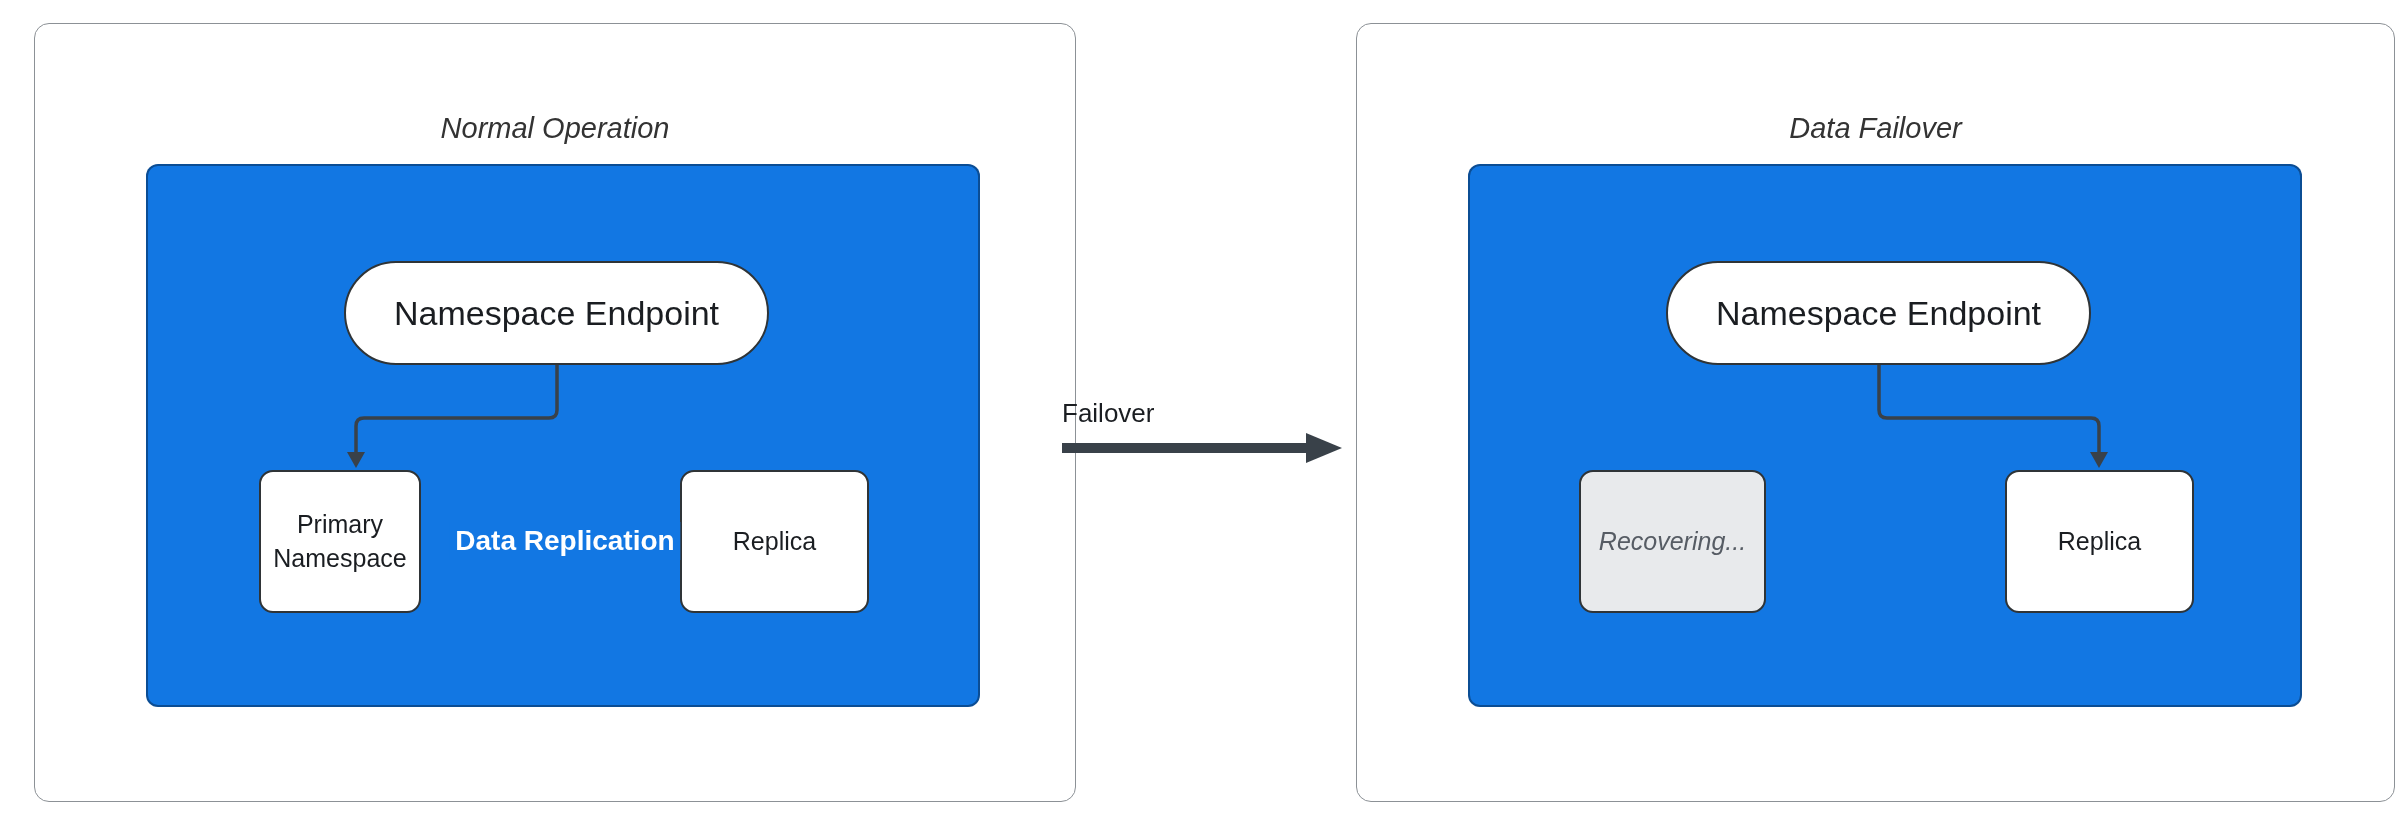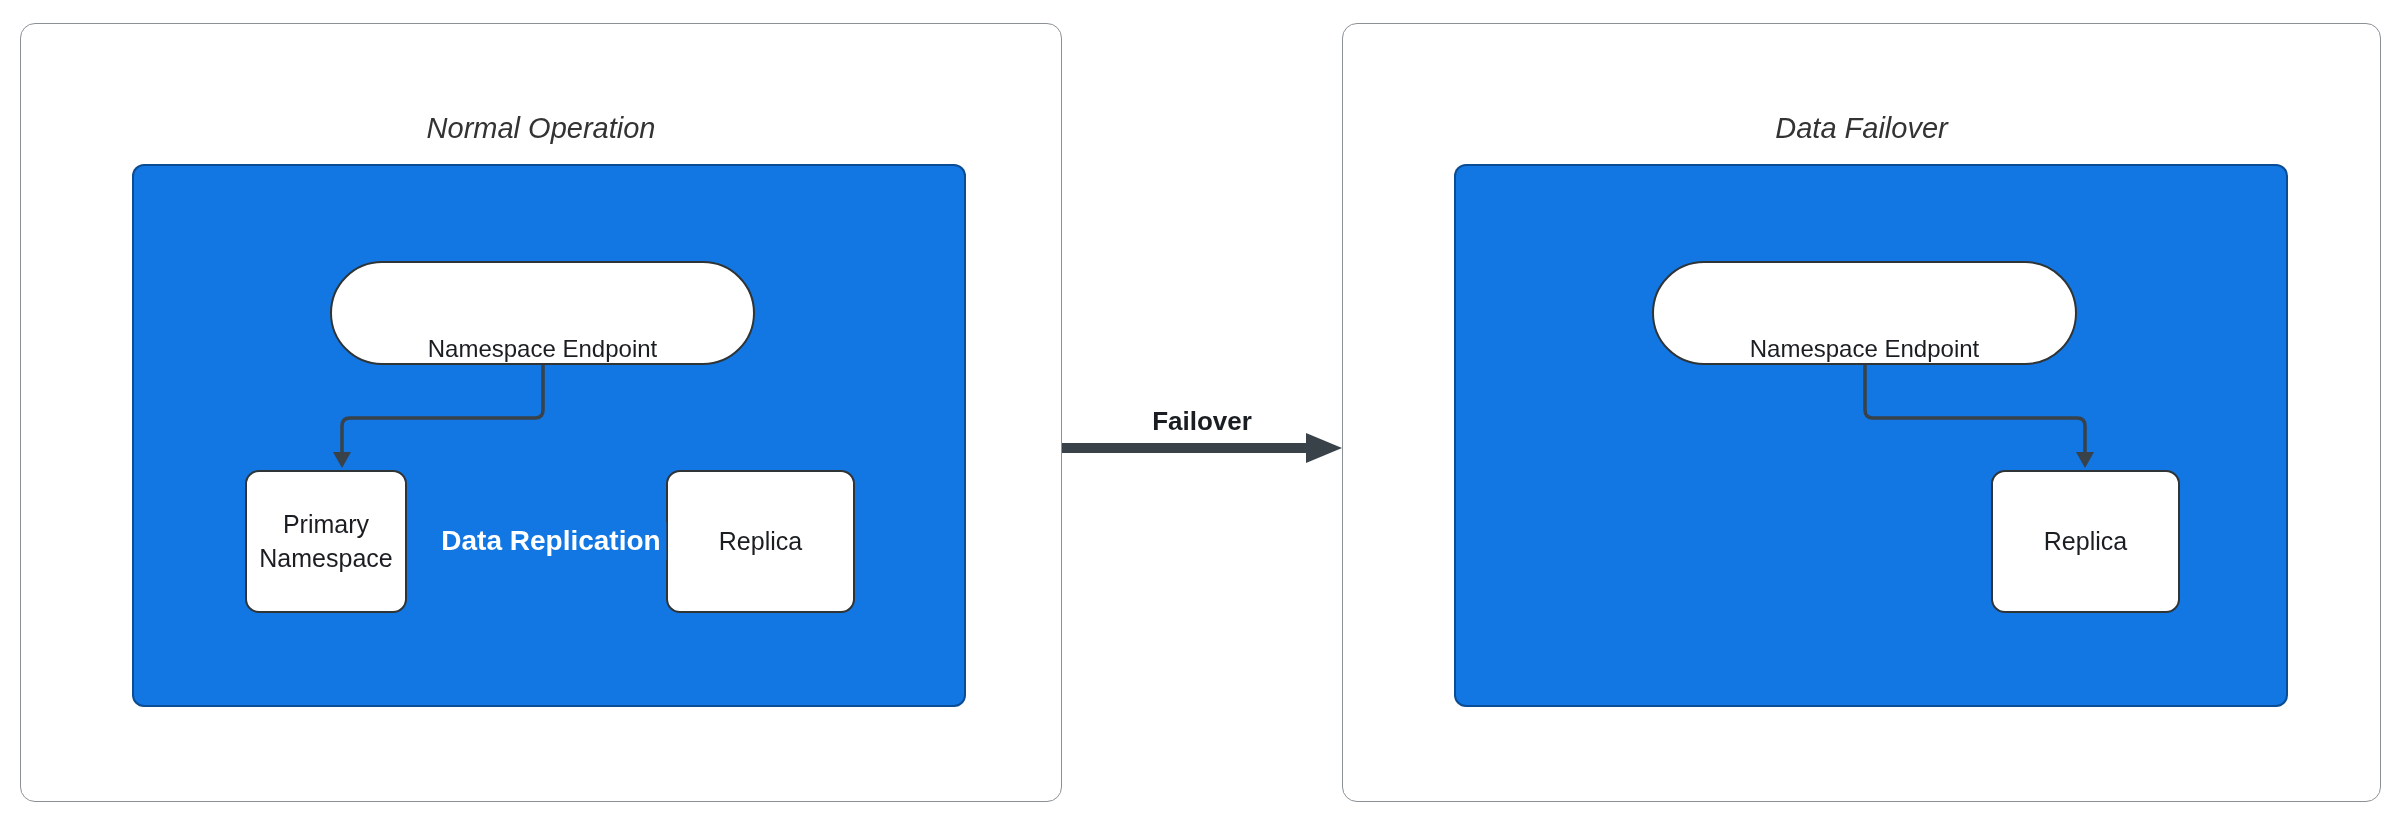--- a/index.html
+++ b/index.html
@@ -14,40 +14,40 @@
     --edge-label-text:#FFFFFF;
   }
   *{margin:0;padding:0;box-sizing:border-box;}
   html,body{background:#ffffff;}
   body{
     width:2407px;height:828px;position:relative;overflow:hidden;
     font-family:"Liberation Sans", sans-serif;
   }
   .panel{
     position:absolute;top:23px;width:1042px;height:779px;
-    background:#ffffff;border:1px solid var(--panel-border);border-radius:15px;
+    background:#ffffff;border:1px solid var(--panel-border);border-radius:15px;margin-left:14px;
   }
   .panel.left{left:20px;}
   .panel.right{left:1342px;width:1039px;}
   .panel-title{
     position:absolute;top:88px;left:0;width:100%;
     text-align:center;font-style:italic;font-size:29px;color:var(--title-text);
   }
   .cluster{
     position:absolute;left:111px;top:140px;width:834px;height:543px;
     background:var(--blue);border:2px solid rgba(0,0,0,0.35);border-radius:12px;
   }
   .edges{position:absolute;left:0;top:0;width:834px;height:543px;pointer-events:none;}
   .edge-line{stroke:var(--edge-dark);stroke-width:3.5;fill:none;stroke-linecap:round;}
   .arrowhead{fill:var(--edge-dark);stroke:none;}
   .pill{
     position:absolute;left:196px;top:95px;width:425px;height:104px;
     background:#ffffff;border:2.5px solid var(--node-border);border-radius:52px;
-    display:flex;align-items:flex-end;justify-content:center;
-    font-size:24px;color:var(--node-text);
+    display:flex;align-items:center;justify-content:center;
+    font-size:34px;color:var(--node-text);
   }
   .node{
     position:absolute;top:304px;height:143px;
     background:#ffffff;border:2px solid var(--node-border);border-radius:14px;
     display:flex;align-items:center;justify-content:center;text-align:center;
     font-size:25px;color:var(--node-text);line-height:1.35;padding:6px;
   }
   .node.primary{left:111px;width:162px;}
   .node.replica-l{left:532px;width:189px;}
   .node.recovering{
@@ -55,22 +55,22 @@
     background:var(--recovering-fill);color:var(--recovering-text);font-style:italic;
   }
   .node.replica-r{left:535px;width:189px;}
   .edge-label{
     position:absolute;left:417px;top:375px;transform:translate(-50%,-50%);
     background:var(--blue);color:var(--edge-label-text);
     font-size:28px;font-weight:bold;padding:3px 6px;white-space:nowrap;
   }
   .failover{position:absolute;left:1062px;top:398px;width:280px;height:80px;}
   .failover-label{
-    position:absolute;top:8px;left:0;width:100%;text-align:center;
-    font-size:26px;color:var(--node-text);font-weight:bold;
+    position:absolute;top:0;left:0;width:100%;text-align:left;
+    font-size:26px;color:var(--node-text);
   }
   .failover-svg{position:absolute;left:0;top:28px;width:280px;height:44px;}
   .failover-bar{stroke:var(--edge-dark);stroke-width:10;fill:none;}
 </style>
 </head>
 <body>
 
 <div>
 
   <section class="panel left">
@@ -117,20 +117,23 @@
       <svg class="edges" viewBox="0 0 834 543">
 
         <path class="edge-line" d="M409,199 L409,244 Q409,252 417,252 L621,252 Q629,252 629,260 L629,288"></path>
         <polygon class="arrowhead" points="629,302 620,286 638,286"></polygon>
       </svg>
 
       <div class="pill">
         <span>Namespace Endpoint</span>
       </div>
 
+      <div class="node recovering">
+        <span>Recovering...</span>
+      </div>
 
       <div class="node replica-r">
         <span>Replica</span>
       </div>
     </div>
   </section>
 
 </div>
 
 </body></html>

